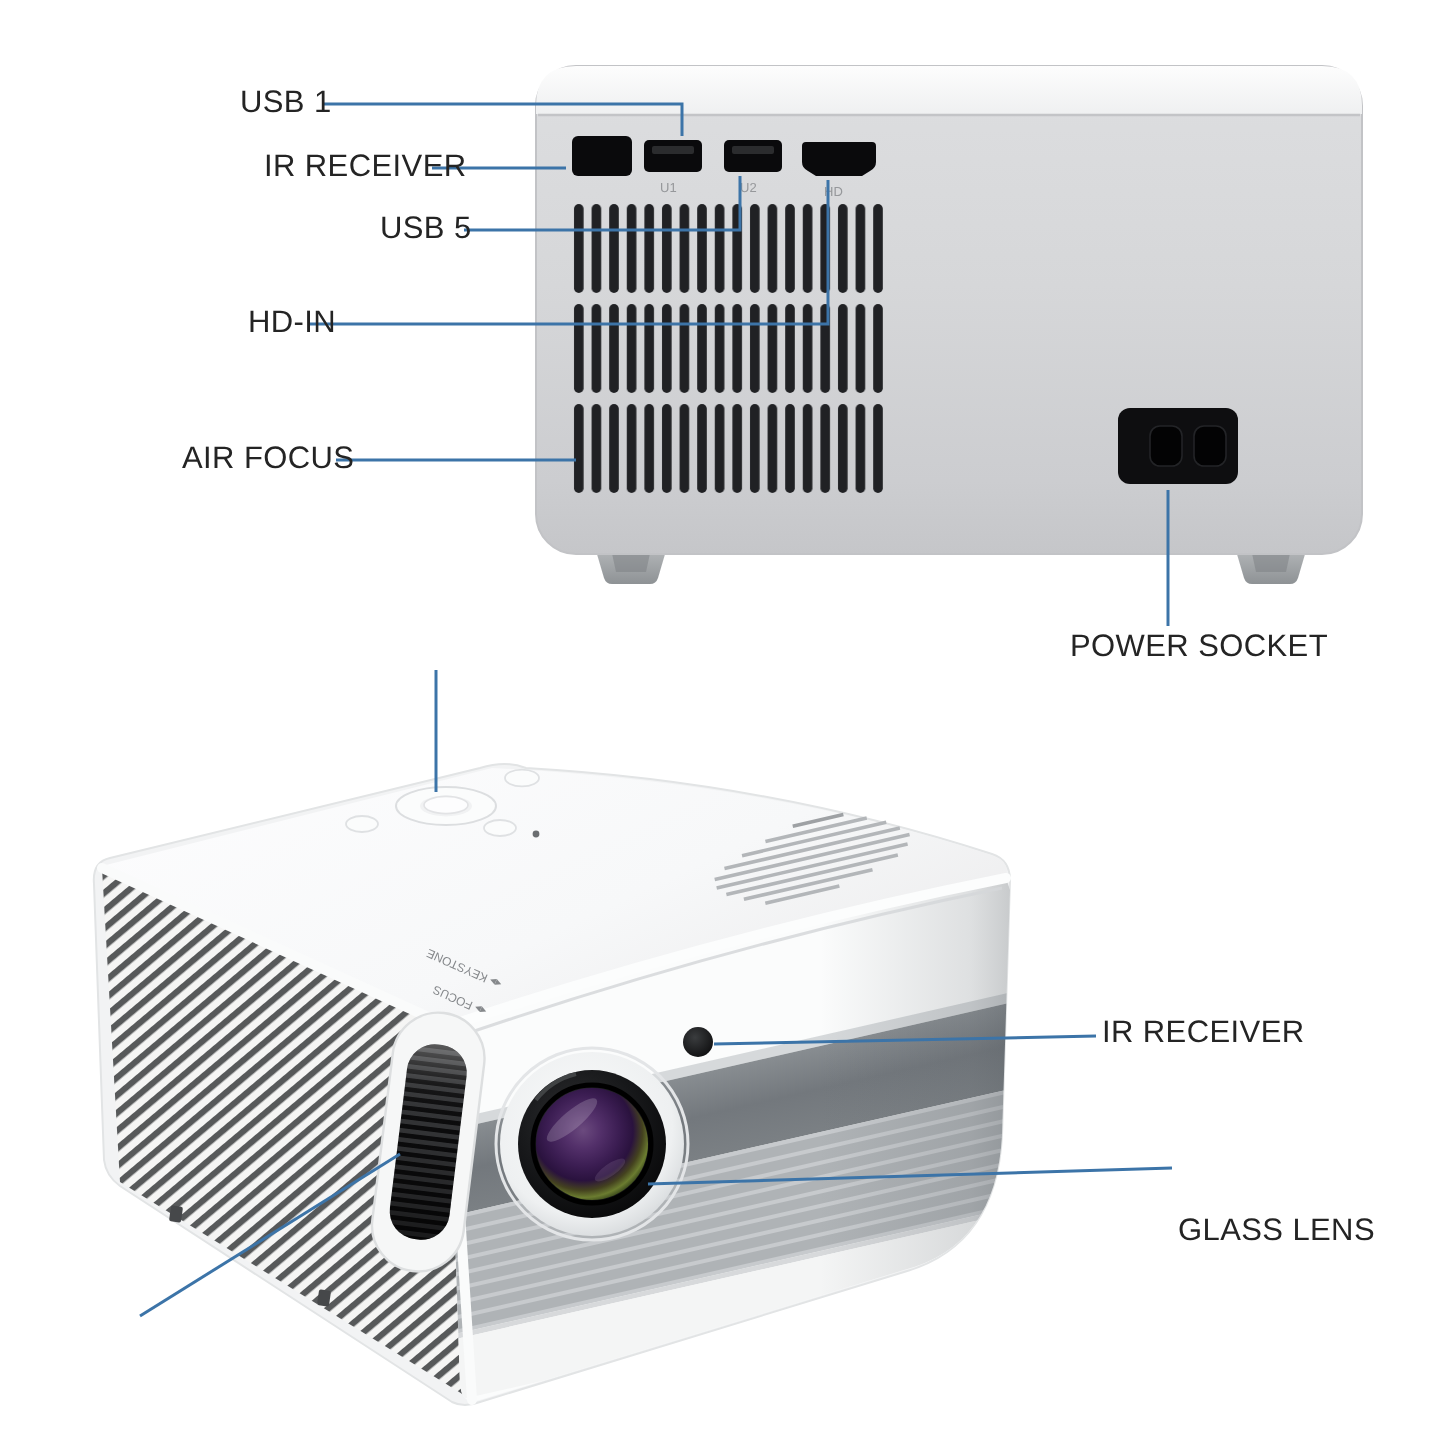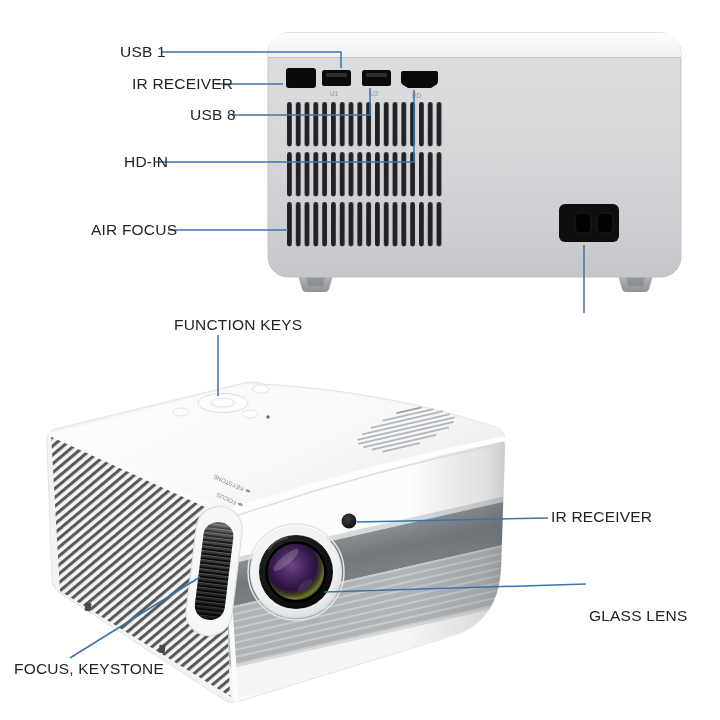--- a/index.html
+++ b/index.html
@@ -205,21 +205,20 @@
     <path d="M584,245 V313"></path>
     <path d="M218,335 V396"></path>
     <path d="M548,518 L357,522"></path>
     <path d="M586,584 L324,592"></path>
     <path d="M70,658 L200,577"></path>
   </g>
 </svg>
 
 <div class="lbl" style="left:120px;top:44px">USB 1</div>
 <div class="lbl" style="left:132px;top:76px">IR RECEIVER</div>
-<div class="lbl" style="left:190px;top:107px">USB 8</div>
+<div class="lbl" style="left:190px;top:107px">USB 5</div>
 <div class="lbl" style="left:124px;top:154px">HD-IN</div>
 <div class="lbl" style="left:91px;top:222px">AIR FOCUS</div>
-<div class="lbl" style="left:174px;top:317px">FUNCTION KEYS</div>
+<div class="lbl" style="left:535px;top:316px">POWER SOCKET</div>
 <div class="lbl" style="left:551px;top:509px">IR RECEIVER</div>
 <div class="lbl" style="left:589px;top:608px">GLASS LENS</div>
-<div class="lbl" style="left:14px;top:661px">FOCUS, KEYSTONE</div>
 
 </div>
 
 </body></html>

